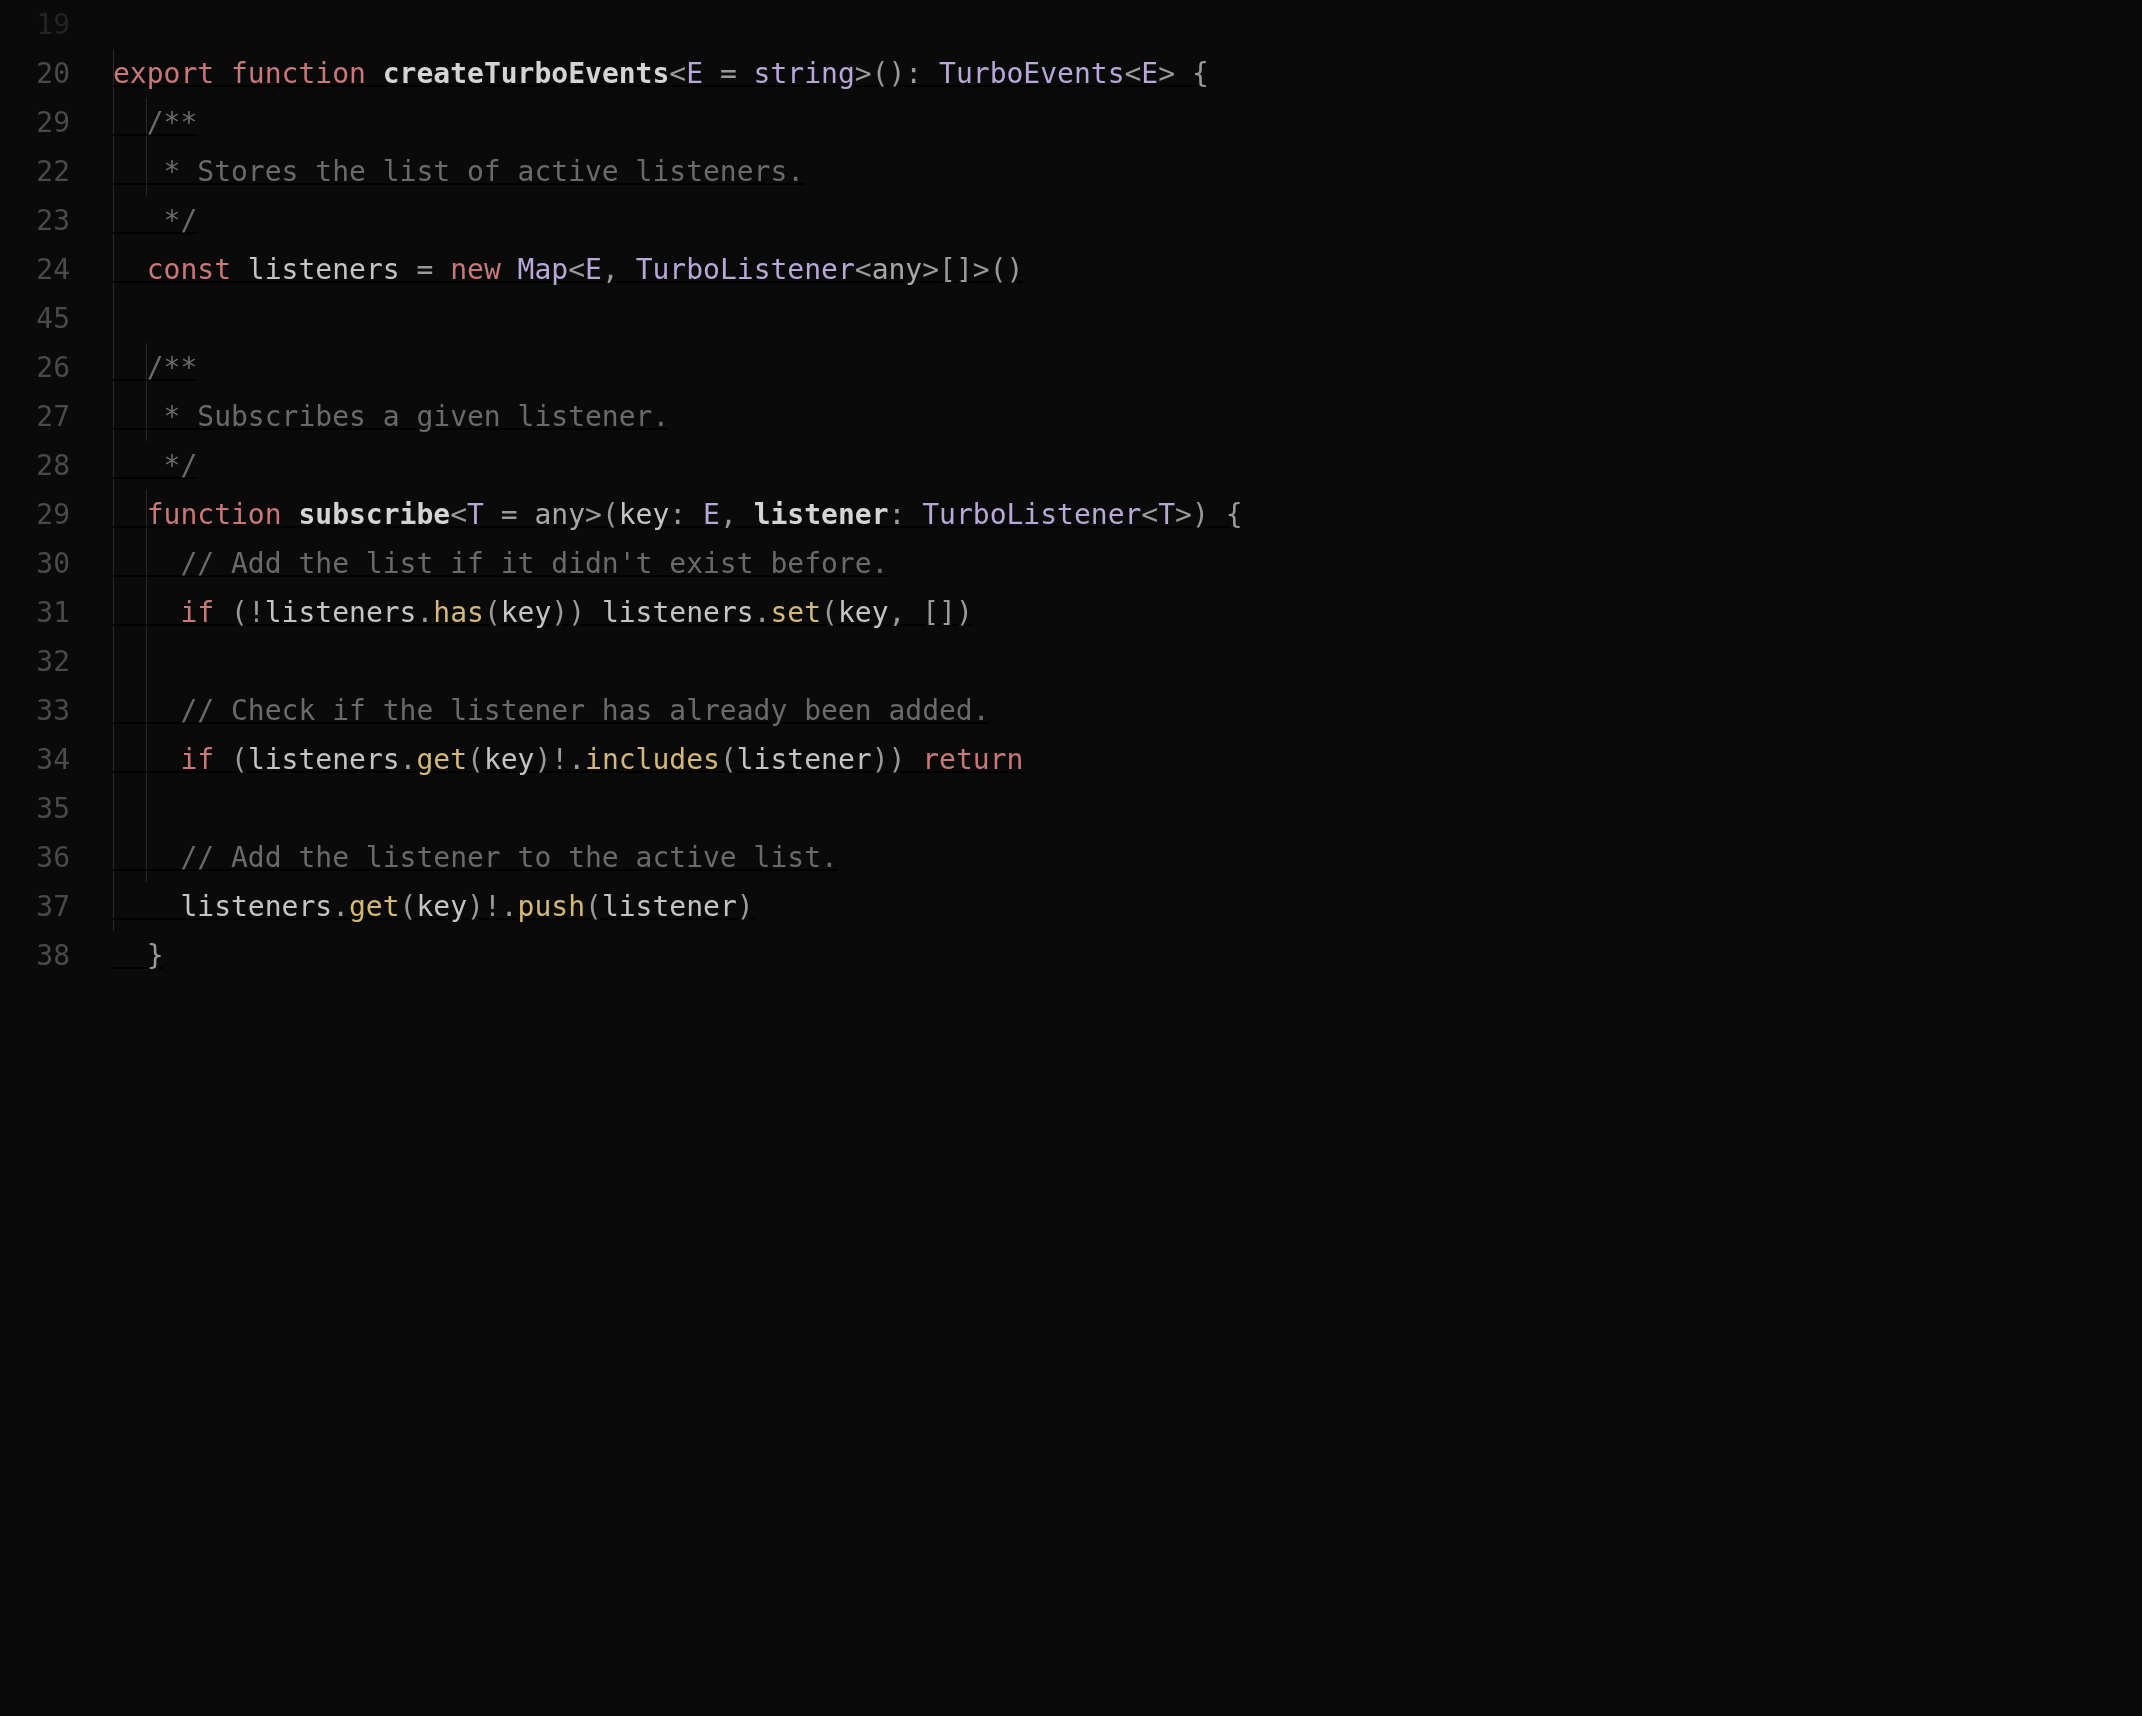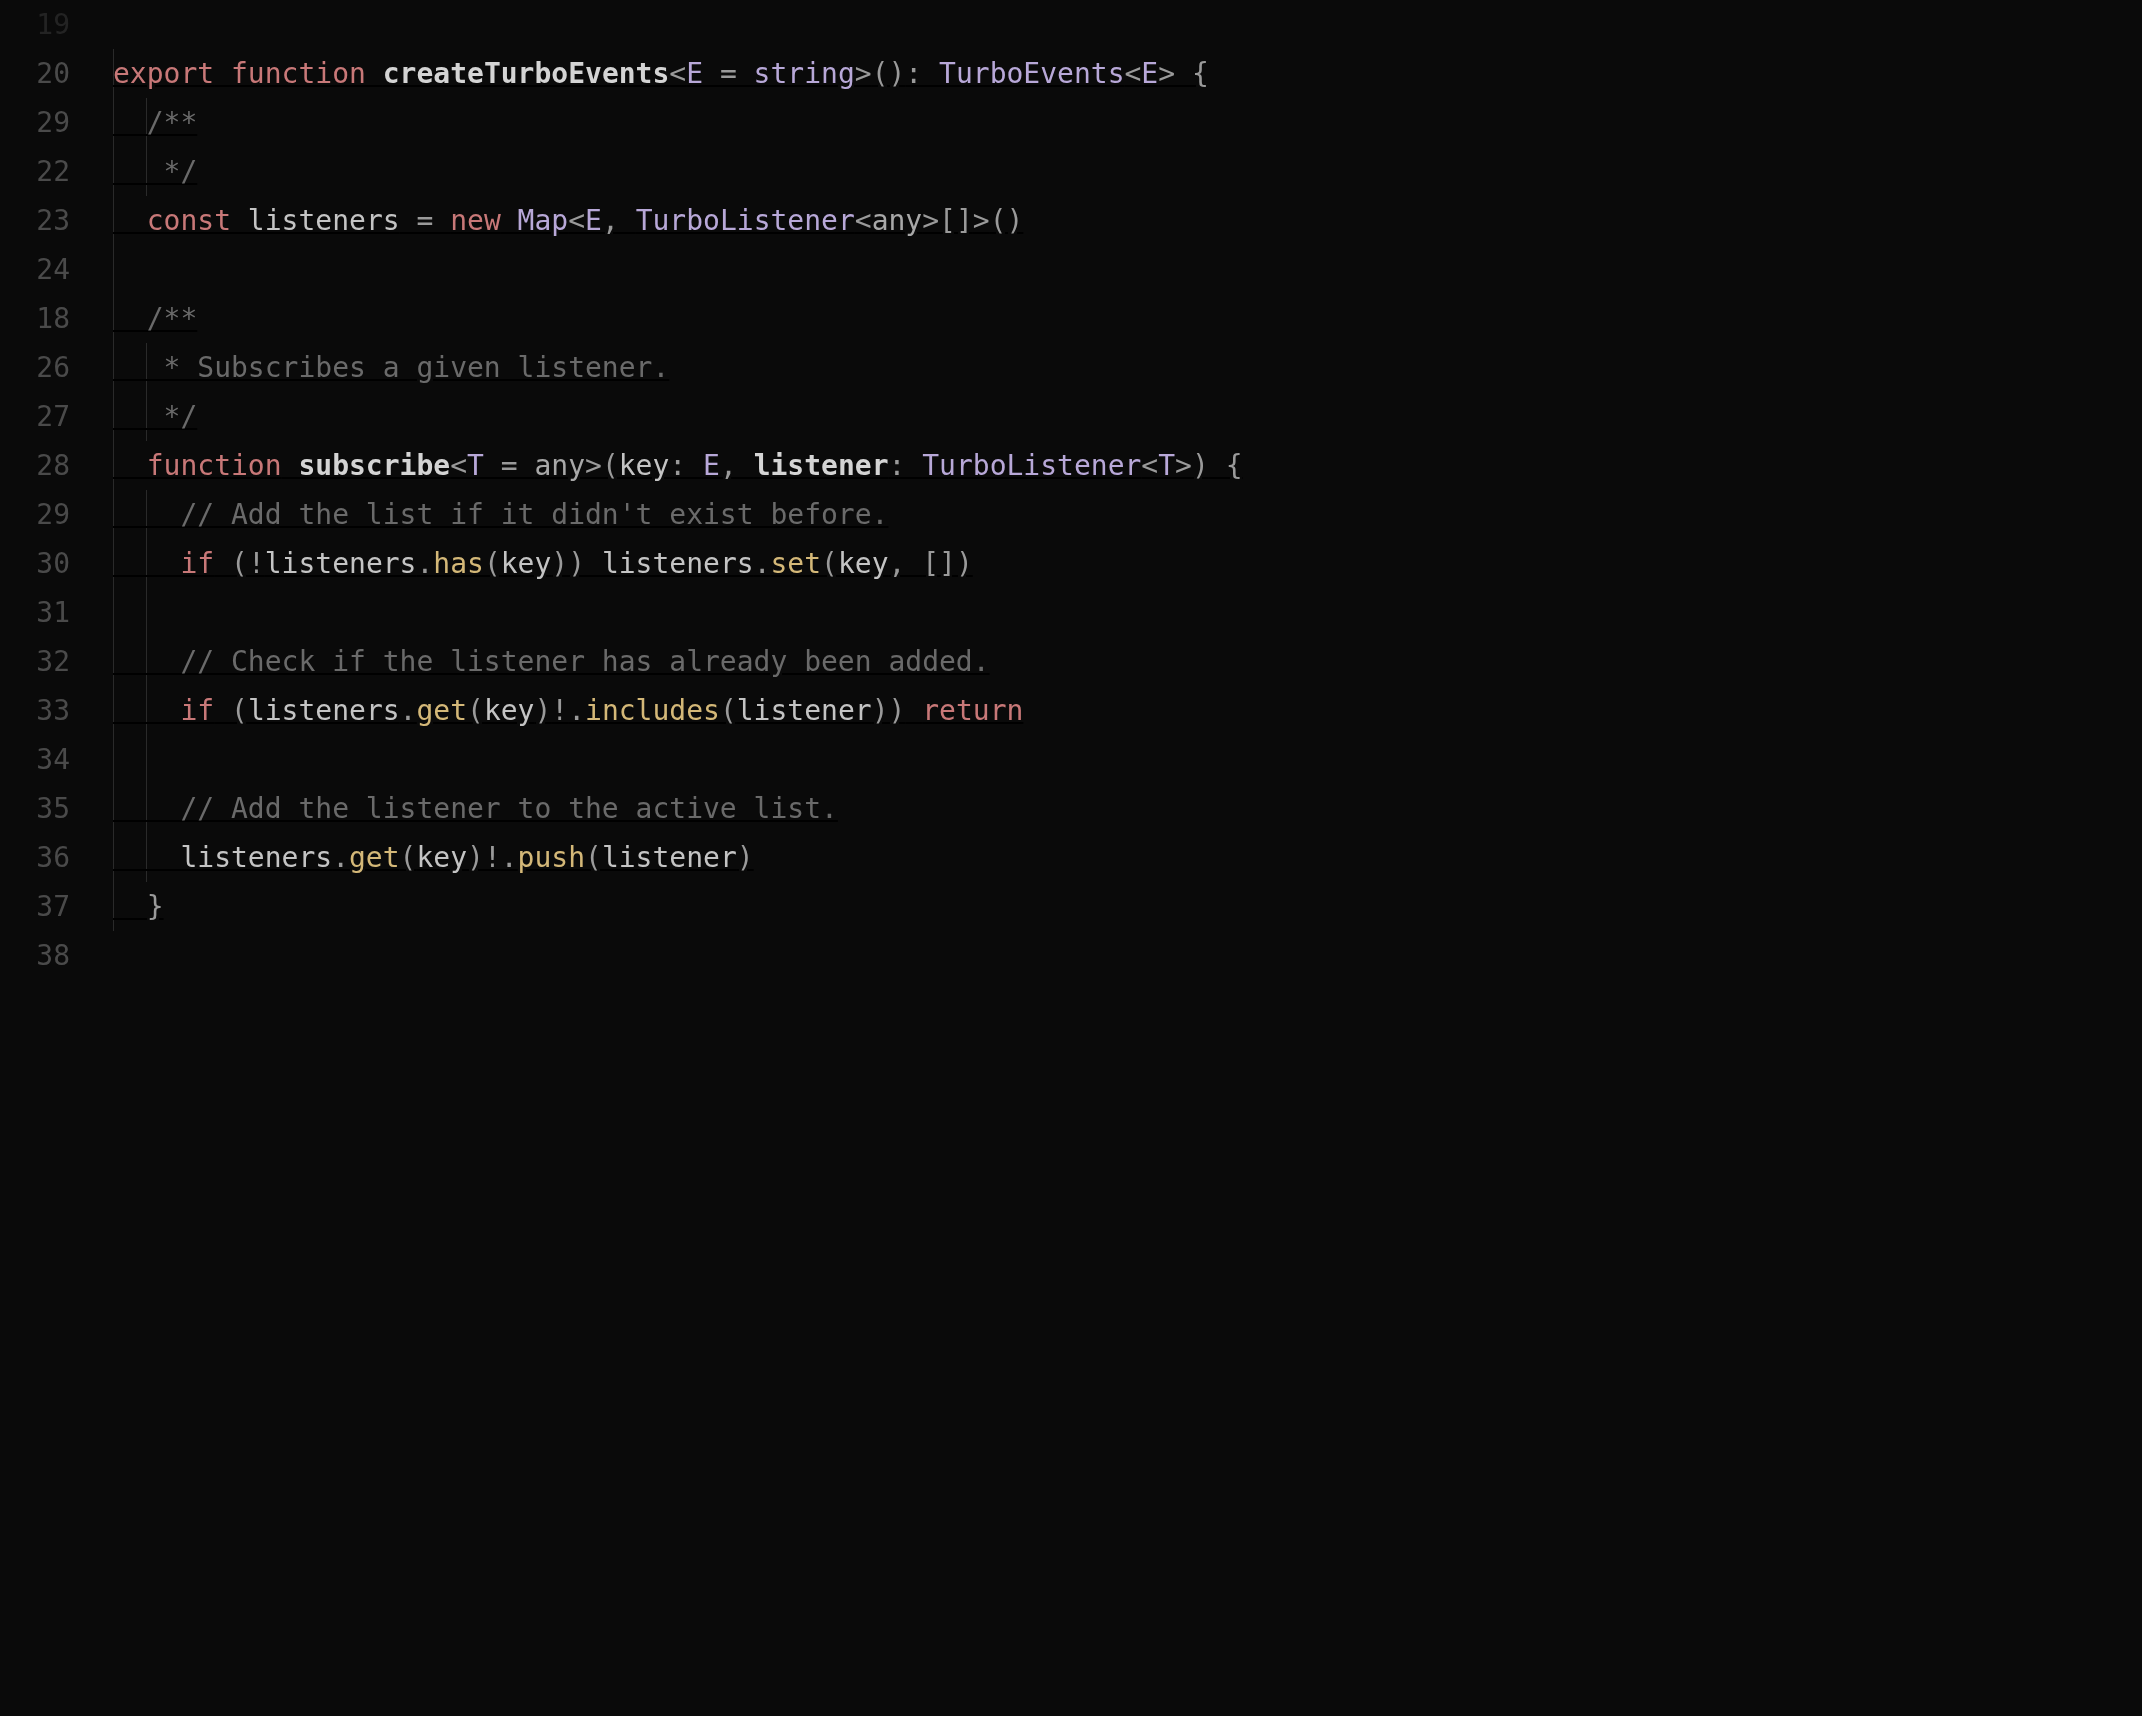--- a/index.html
+++ b/index.html
@@ -74,21 +74,21 @@
 <body>
 
 <div class="editor">
   <div class="gutter">
     <span class="line-num" style="opacity:0.4">19</span>
     <span class="line-num">20</span>
     <span class="line-num">29</span>
     <span class="line-num">22</span>
     <span class="line-num">23</span>
     <span class="line-num">24</span>
-    <span class="line-num">18</span>
+    <span class="line-num">45</span>
     <span class="line-num">26</span>
     <span class="line-num">27</span>
     <span class="line-num">28</span>
     <span class="line-num">29</span>
     <span class="line-num">30</span>
     <span class="line-num">31</span>
     <span class="line-num">32</span>
     <span class="line-num">33</span>
     <span class="line-num">34</span>
     <span class="line-num">35</span>
@@ -103,20 +103,21 @@
       <div class="indent-guide" style="left:33px; top:98px; height:98px;"></div>
       <div class="indent-guide" style="left:33px; top:343px; height:98px;"></div>
       <div class="indent-guide" style="left:33px; top:490px; height:392px;"></div>
     </div>
 
     <div class="code-line"></div>
 
     <div class="code-line"><span class="tk-keyword">export</span> <span class="tk-keyword">function</span> <span class="tk-function">createTurboEvents</span><span class="tk-punct">&lt;</span><span class="tk-type">E</span><span class="tk-punct"> = </span><span class="tk-type">string</span><span class="tk-punct">&gt;</span><span class="tk-punct">()</span><span class="tk-punct">: </span><span class="tk-type">TurboEvents</span><span class="tk-punct">&lt;</span><span class="tk-type">E</span><span class="tk-punct">&gt;</span><span class="tk-punct"> {</span></div>
 
     <div class="code-line"><span class="tk-comment">  /**</span></div>
+    <div class="code-line"><span class="tk-comment">   * Stores the list of active listeners.</span></div>
     <div class="code-line"><span class="tk-comment">   */</span></div>
 
     <div class="code-line"><span class="tk-keyword">  const</span><span class="tk-default"> listeners</span><span class="tk-punct"> = </span><span class="tk-new">new</span><span class="tk-type"> Map</span><span class="tk-punct">&lt;</span><span class="tk-type">E</span><span class="tk-punct">, </span><span class="tk-type">TurboListener</span><span class="tk-punct">&lt;</span><span class="tk-any">any</span><span class="tk-punct">&gt;</span><span class="tk-punct">[]</span><span class="tk-punct">&gt;</span><span class="tk-punct">()</span></div>
 
     <div class="code-line"></div>
 
     <div class="code-line"><span class="tk-comment">  /**</span></div>
     <div class="code-line"><span class="tk-comment">   * Subscribes a given listener.</span></div>
     <div class="code-line"><span class="tk-comment">   */</span></div>
 

